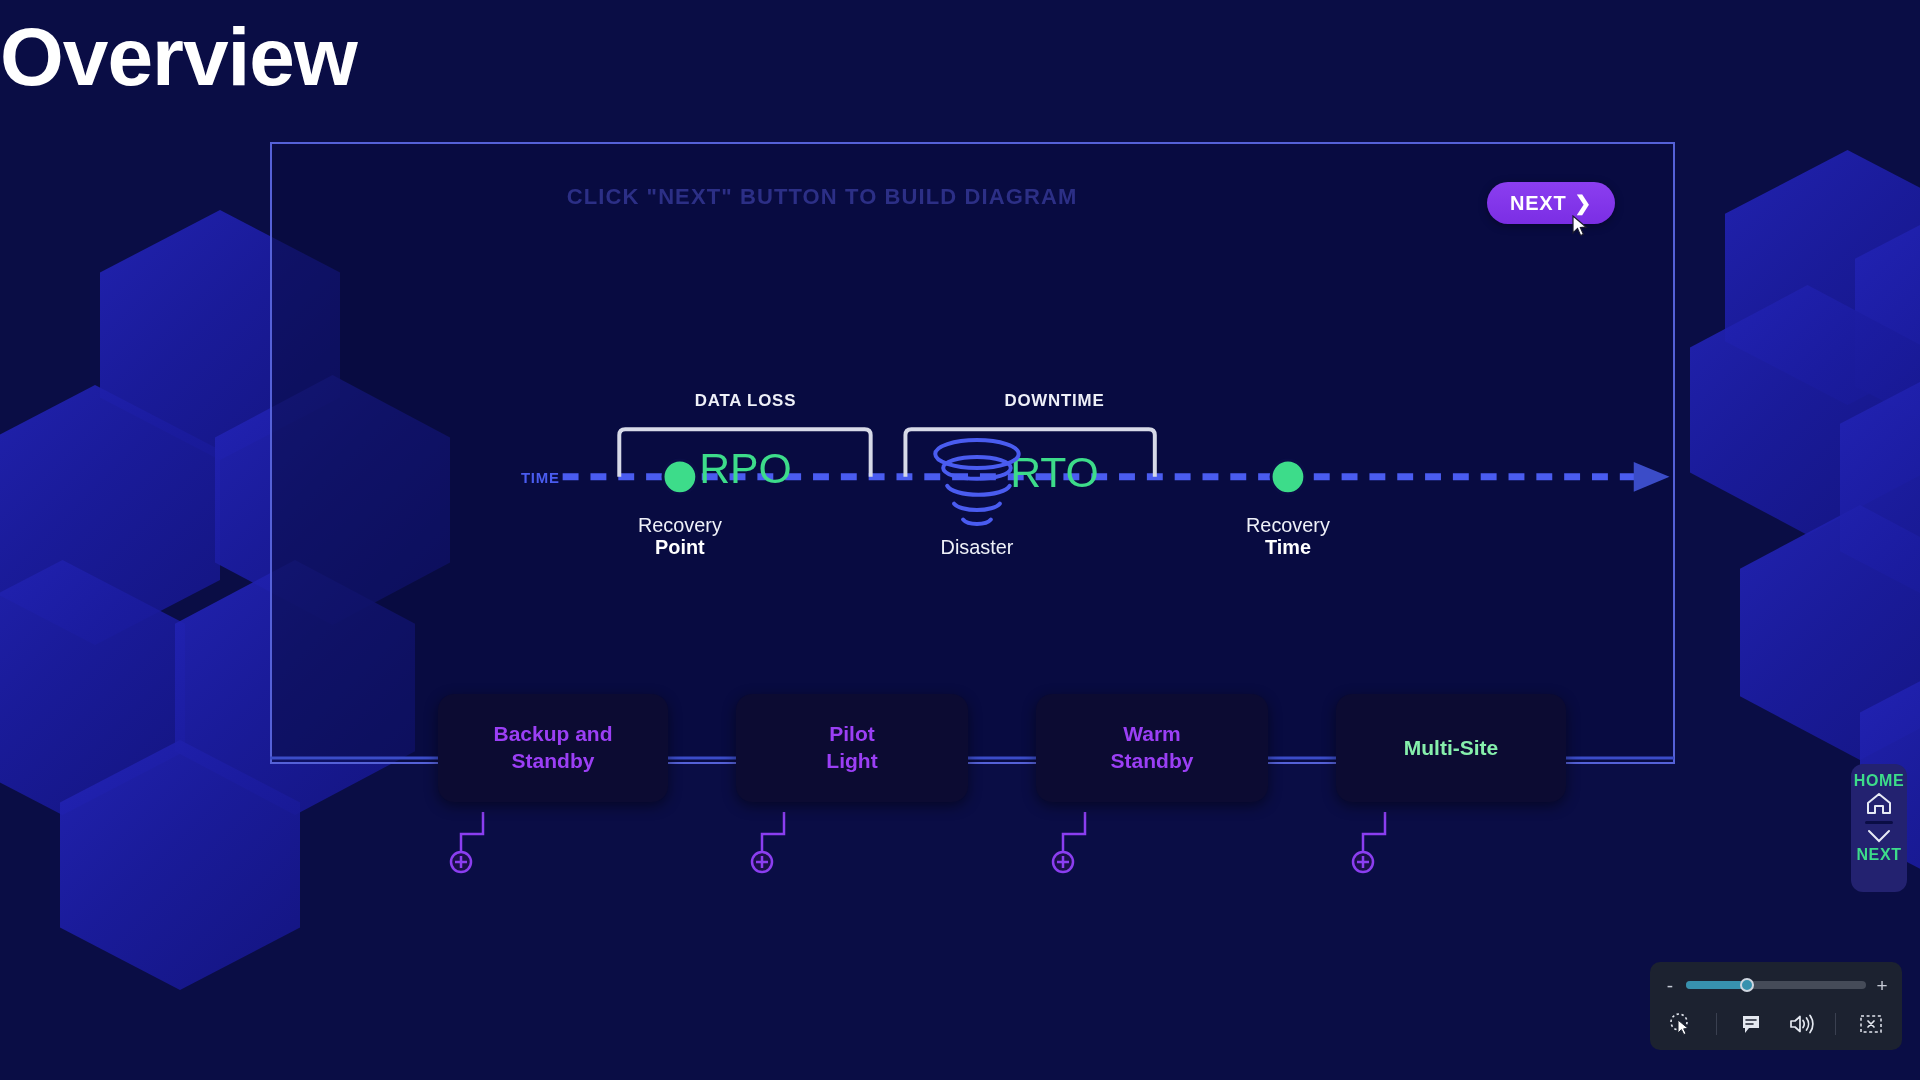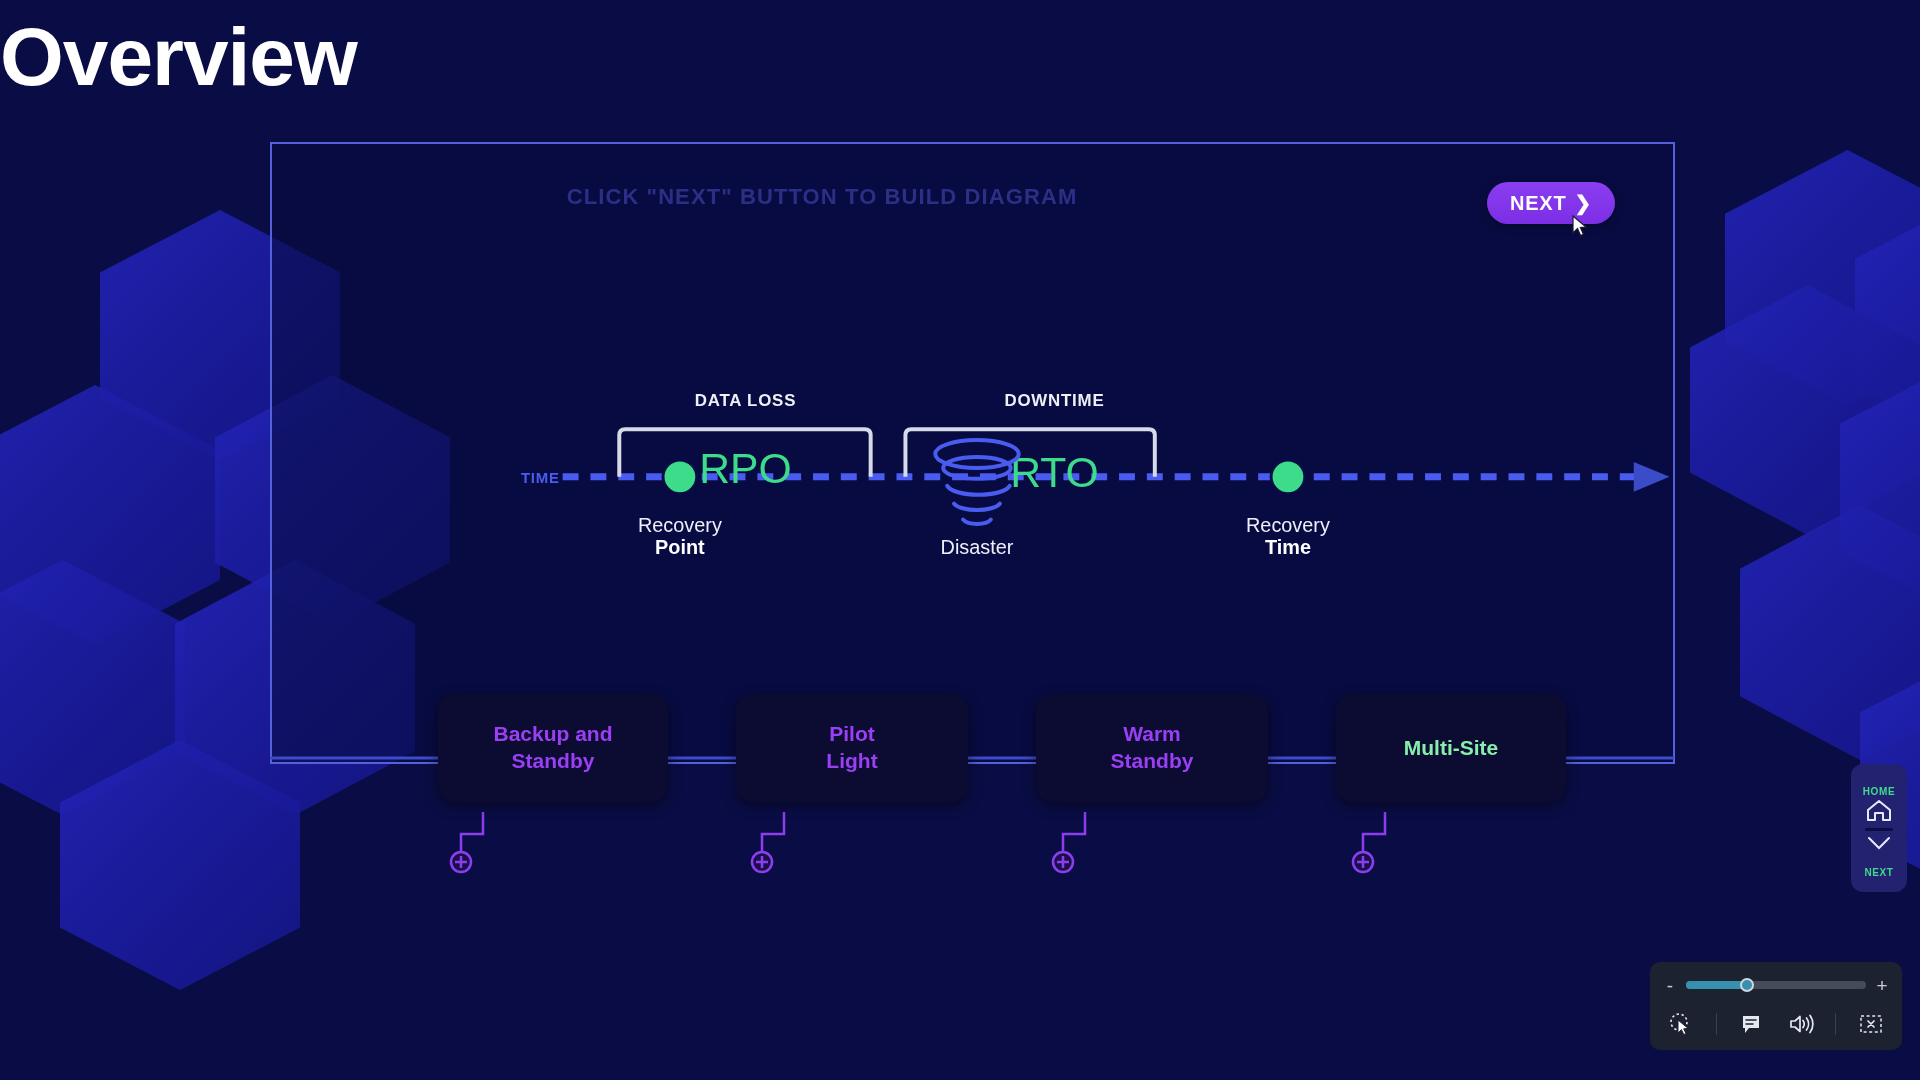--- a/index.html
+++ b/index.html
@@ -81,21 +81,21 @@
 
   
   .nav-pod {
     position:absolute; right:13px; top:764px;
     width:56px; height:128px;
     background:#232270;
     border-radius:12px;
     display:flex; flex-direction:column; align-items:center;
     padding-top:8px;
   }
-  .nav-pod .lbl { font-size:10px; font-weight:bold; color:#3ddc8a; letter-spacing:.6px;margin-top:14px; }
+  .nav-pod .lbl { font-size:16px; font-weight:bold; color:#3ddc8a; letter-spacing:.6px; }
   .nav-pod .divider { width:28px; height:3px; background:#0a0d45; border-radius:2px; margin:4px 0 2px; }
 
   
   .toolbar {
     position:absolute; right:18px; bottom:30px;
     width:252px; height:88px;
     background:#1c2230;
     border-radius:10px;
     padding:10px 14px 8px;
   }

